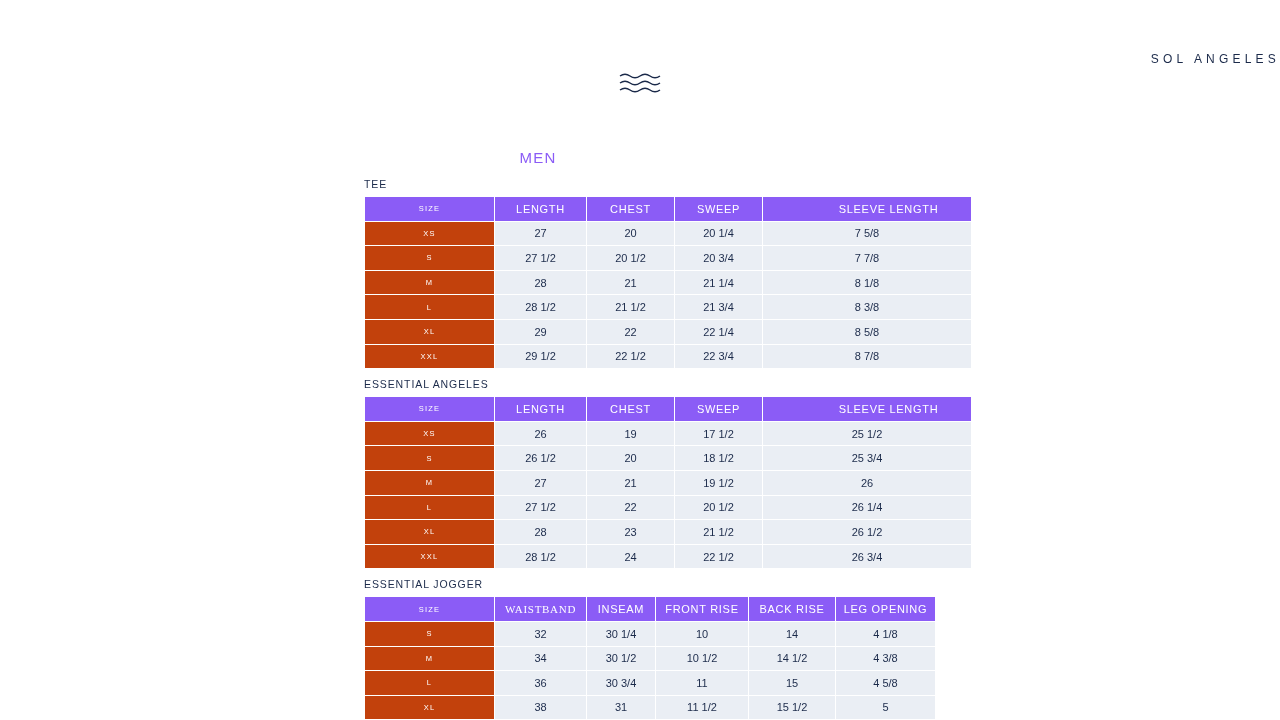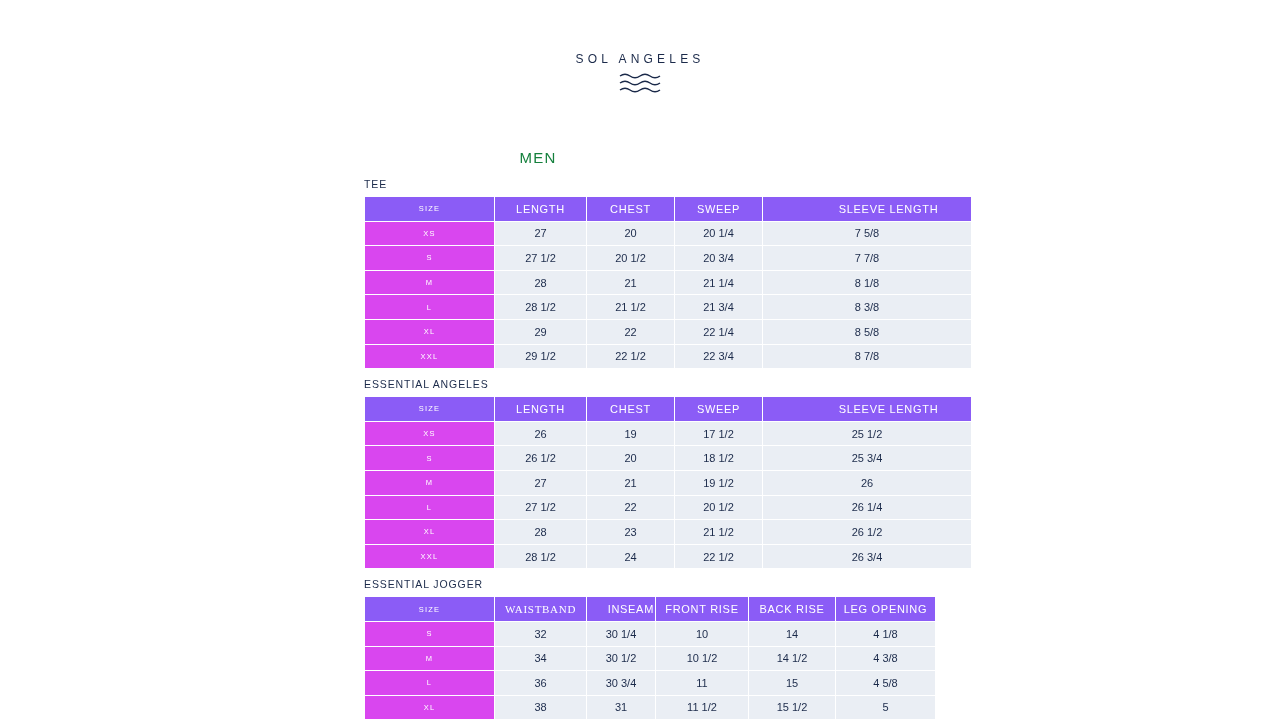--- a/index.html
+++ b/index.html
@@ -18,21 +18,21 @@
     position: relative;
     width: 1280px;
     height: 720px;
   }
   
   .brand {
     position: absolute;
     top: 52px;
     left: 0;
     width: 1280px;
-    text-align: center;
+    text-align: right;
   }
   .brand-name {
     font-size: 12px;
     letter-spacing: 4.2px;
     color: #1b2a4a;
     font-weight: 400;
   }
   .brand-waves {
     margin-top: 6px;
     display: flex;
@@ -40,21 +40,21 @@
   }
   
   .section-title {
     position: absolute;
     top: 149px;
     left: 0;
     width: 1076px;
     text-align: center;
     font-size: 15px;
     letter-spacing: 1.2px;
-    color: #15803d;
+    color: #8b5cf6;
   }
   
   .tables {
     position: absolute;
     left: 364px;
     top: 178px;
     width: 553px;
   }
   .table-block {
     margin-bottom: 9px;
@@ -81,38 +81,38 @@
     background: #8b5cf6;
     color: #ffffff;
     font-size: 11px;
     letter-spacing: 0.7px;
   }
   thead th.size-head {
     font-size: 7.5px;
     letter-spacing: 1.2px;
   }
   tbody th.size-cell {
-    background: #d946ef;
+    background: #c2410c;
     color: #ffffff;
     font-size: 7.5px;
     letter-spacing: 1.2px;
   }
   tbody td {
     background: #eaeef4;
     color: #1b2a4a;
     font-size: 11px;
   }
   
   .col-size { width: 127px; }
   .tee .col-a { width: 89px; }
   .tee .col-b { width: 85px; }
   .tee .col-c { width: 85px; }
   .tee .col-d { width: 163px; padding-left: 44px; }
   .jog .col-a { width: 89px; font-family: Liberation Serif, serif; }
-  .jog .col-b { width: 66px; text-align: right; }
+  .jog .col-b { width: 66px; }
   .jog .col-c { width: 90px; }
   .jog .col-d { width: 84px; }
   .jog .col-e { width: 97px; }
 </style>
 </head>
 <body>
 
 <div class="page">
 
   <div class="brand">

